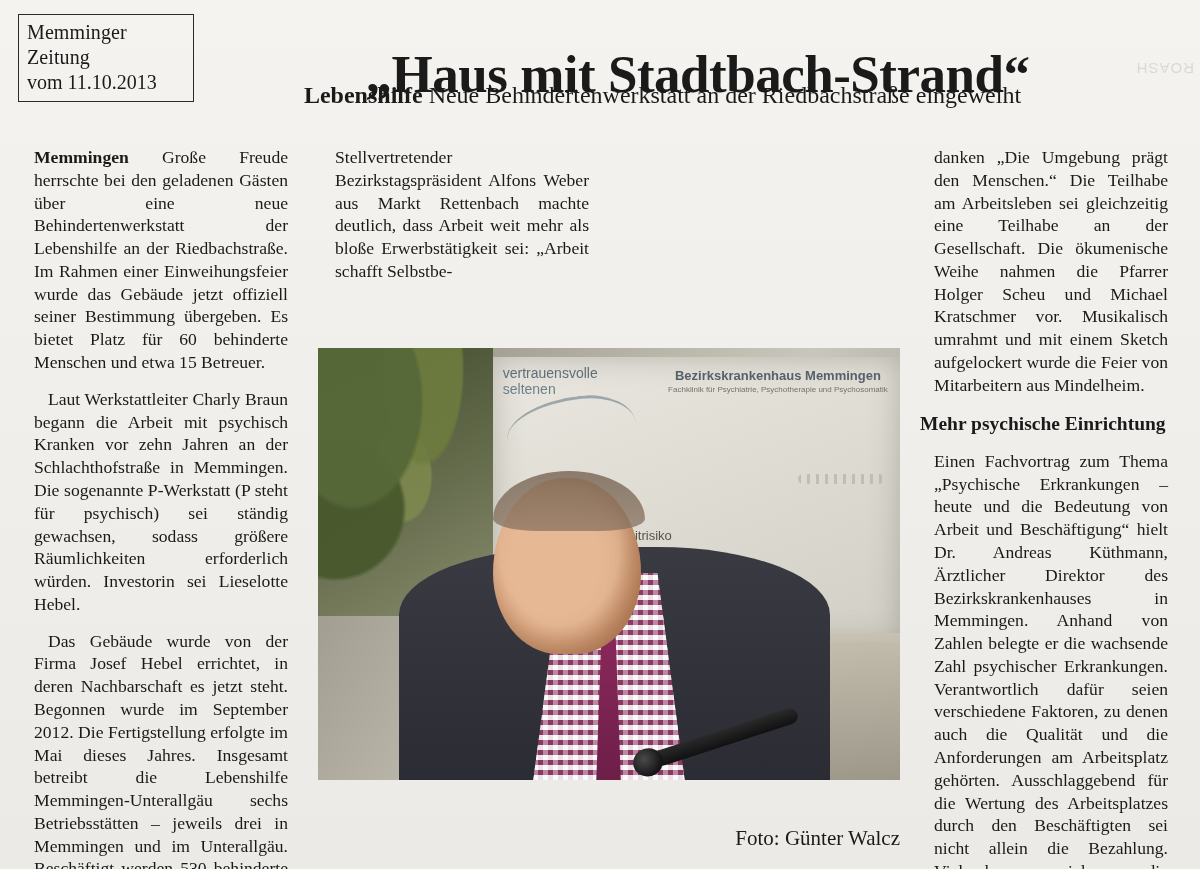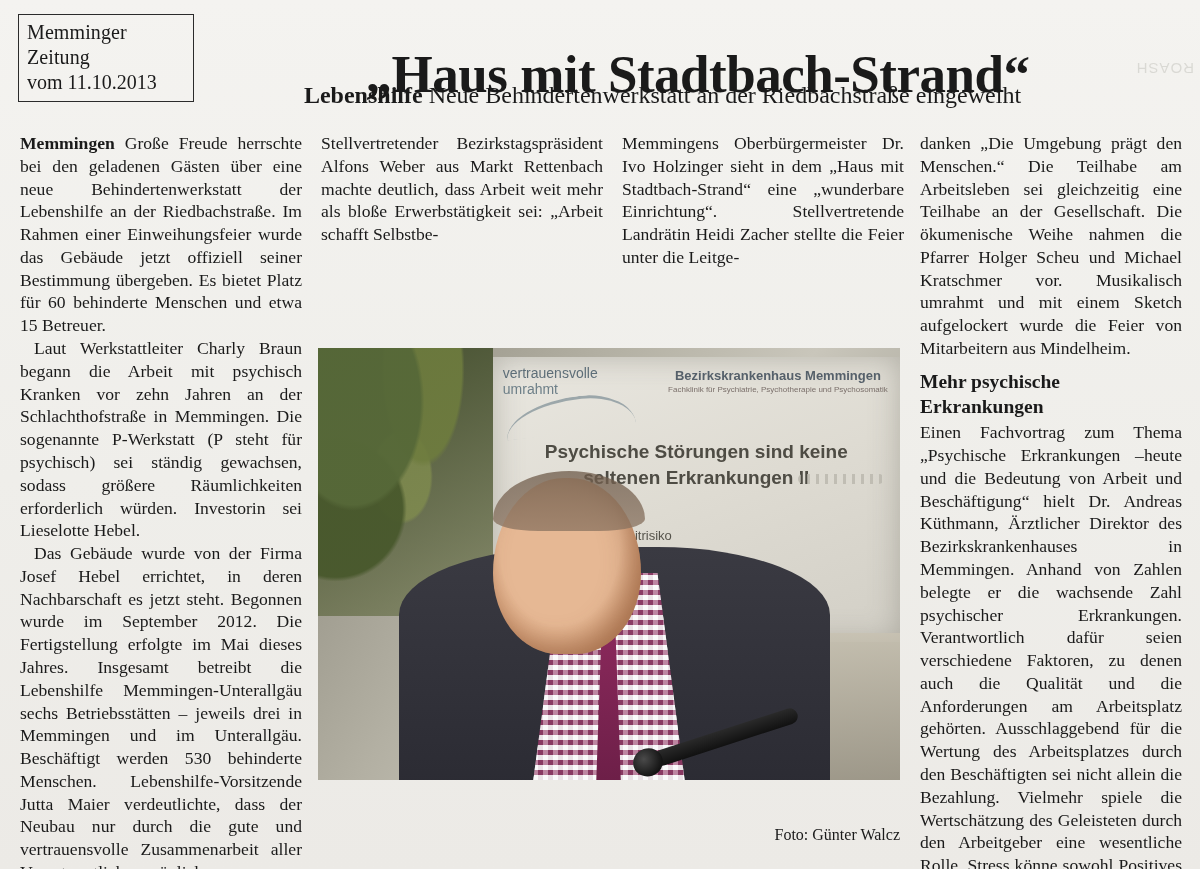--- a/index.html
+++ b/index.html
@@ -82,21 +82,21 @@
     position: absolute;
     top: 0;
     width: 282px;
     font-size: 17.6px;
     line-height: 1.295;
     text-align: justify;
     text-justify: inter-word;
     hyphens: manual;
   }
   .col p {
-    margin: 0;
+    margin: 14px;
     text-indent: 0;
   }
   .col p + p {
     text-indent: 14px;
   }
   .col1 { left: 0px; }
   .col2 { left: 301px; }
   .col3 { left: 602px; }
   .col4 { left: 900px; width: 262px; }
 
@@ -302,21 +302,21 @@
     font-size: 16.5px;
     font-weight: bold;
     line-height: 1.3;
   }
   .credit {
     position: absolute;
     left: 318px;
     top: 826px;
     width: 582px;
     text-align: right;
-    font-size: 16px;
+    font-size: 21px;
     font-weight: normal;
   }
 
   
   .ghost {
     position: absolute;
     right: 6px;
     top: 60px;
     width: 70px;
     opacity: .18;
@@ -352,45 +352,43 @@
       <p><span class="lead-city">Memmingen</span><span> Große Freude herrschte bei den geladenen Gästen über eine neue Behindertenwerkstatt der Lebenshilfe an der Riedbachstraße. Im Rahmen einer Einweihungsfeier wurde das Gebäude jetzt offiziell seiner Bestimmung übergeben. Es bietet Platz für 60 behinderte Menschen und etwa 15 Betreuer.</span></p>
       <p>Laut Werkstattleiter Charly Braun begann die Arbeit mit psychisch Kranken vor zehn Jahren an der Schlachthofstraße in Memmingen. Die sogenannte P-Werkstatt (P steht für psychisch) sei ständig gewachsen, sodass größere Räumlichkeiten erforderlich würden. Investorin sei Lieselotte Hebel.</p>
       <p>Das Gebäude wurde von der Firma Josef Hebel errichtet, in deren Nachbarschaft es jetzt steht. Begonnen wurde im September 2012. Die Fertigstellung erfolgte im Mai dieses Jahres. Insgesamt betreibt die Lebenshilfe Memmingen-Unterallgäu sechs Betriebsstätten – jeweils drei in Memmingen und im Unterallgäu. Beschäftigt werden 530 behinderte Menschen. Lebenshilfe-Vorsitzende Jutta Maier verdeutlichte, dass der Neubau nur durch die gute und vertrauensvolle Zusammenarbeit aller Verantwortlichen möglich ge-</p>
     </div>
 
     <div class="col col2">
       <p>Stellvertretender Bezirkstagspräsident Alfons Weber aus Markt Rettenbach machte deutlich, dass Arbeit weit mehr als bloße Erwerbstätigkeit sei: „Arbeit schafft Selbstbe-</p>
     </div>
 
     <div class="col col3">
-      <p>Memmingens Oberbürgermeister Dr. Ivo Holzinger sieht in dem „Haus mit Stadtbach-Strand“ eine „wunderbare Einrichtung“. Stellvertretende Landrätin Heidi Zacher stellte die Feier unter die Leitge-</p>
     </div>
 
     <div class="col col4">
       <p>danken „Die Umgebung prägt den Menschen.“ Die Teilhabe am Arbeitsleben sei gleichzeitig eine Teilhabe an der Gesellschaft. Die ökumenische Weihe nahmen die Pfarrer Holger Scheu und Michael Kratschmer vor. Musikalisch umrahmt und mit einem Sketch aufgelockert wurde die Feier von Mitarbeitern aus Mindelheim.</p>
-      <div class="sect-head">Mehr psychische Erkrankungen</div>
+      <div class="sect-head">Mehr psychische Einrichtung</div>
       <p><span>Einen Fachvortrag zum Thema „Psychische Erkrankungen –heute und die Bedeutung von Arbeit und Beschäftigung“ hielt Dr. Andreas Küthmann, Ärztlicher Direktor des Bezirkskrankenhauses in Memmingen. Anhand von Zahlen belegte er die wachsende Zahl psychischer Erkrankungen. Verantwortlich dafür seien verschiedene Faktoren, zu denen auch die Qualität und die Anforderungen am Arbeitsplatz gehörten. Ausschlaggebend für die Wertung des Arbeitsplatzes durch den Beschäftigten sei nicht allein die Bezahlung. Vielmehr spiele die Wertschätzung des Geleisteten durch den Arbeitgeber eine wesentliche Rolle. Stress könne sowohl Positives wie auch Negatives bewirken; es komme nur auf die Art des Stresses an.</span></p>
     </div>
 
   </div>
 
   <div class="photo-wrap">
     <div class="photo">
       <div class="ph-wall"></div>
       <div class="ph-screen">
         <div class="ph-logo-left">
           <div>vertrauensvolle</div>
-          <div class="l2">umrahmt</div>
+          <div class="l2">seltenen</div>
         </div>
         <div class="ph-swoosh"></div>
         <div class="ph-logo-right">
           <div class="big">Bezirkskrankenhaus Memmingen</div>
           <div class="small">Fachklinik für Psychiatrie, Psychotherapie und Psychosomatik</div>
         </div>
-        <div class="slide-title">Psychische Störungen sind keine seltenen Erkrankungen II</div>
         <div class="slide-bullet">50% Lebenszeitrisiko</div>
         <div class="ph-dots"></div>
       </div>
       <div class="ph-leaves"></div>
       <div class="ph-podium"></div>
       <div class="ph-suit"></div>
       <div class="ph-shirt"></div>
       <div class="ph-tie"></div>
       <div class="ph-person-head"></div>
       <div class="ph-person-hair"></div>

